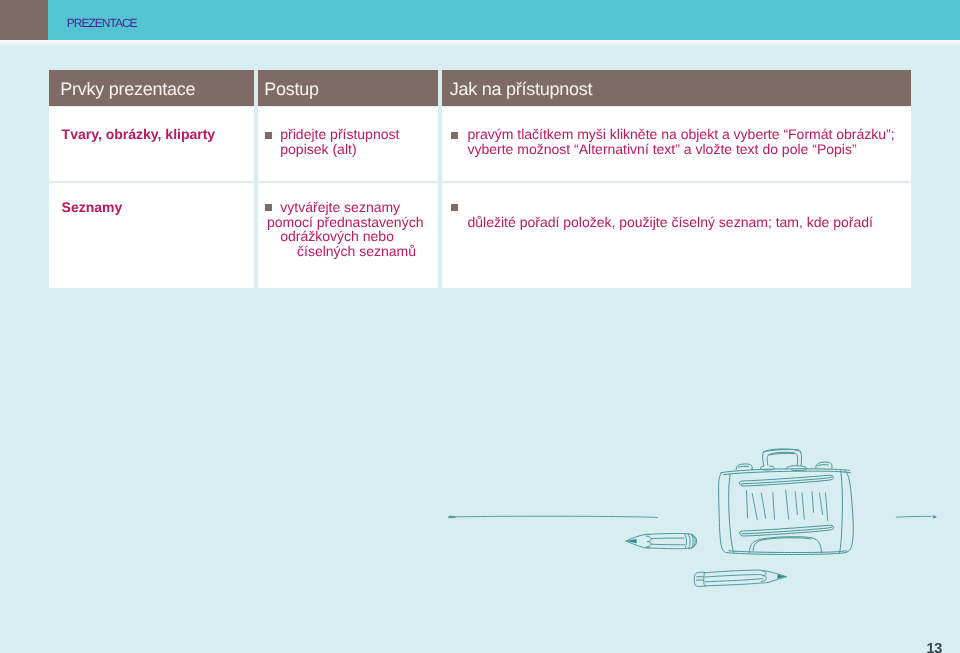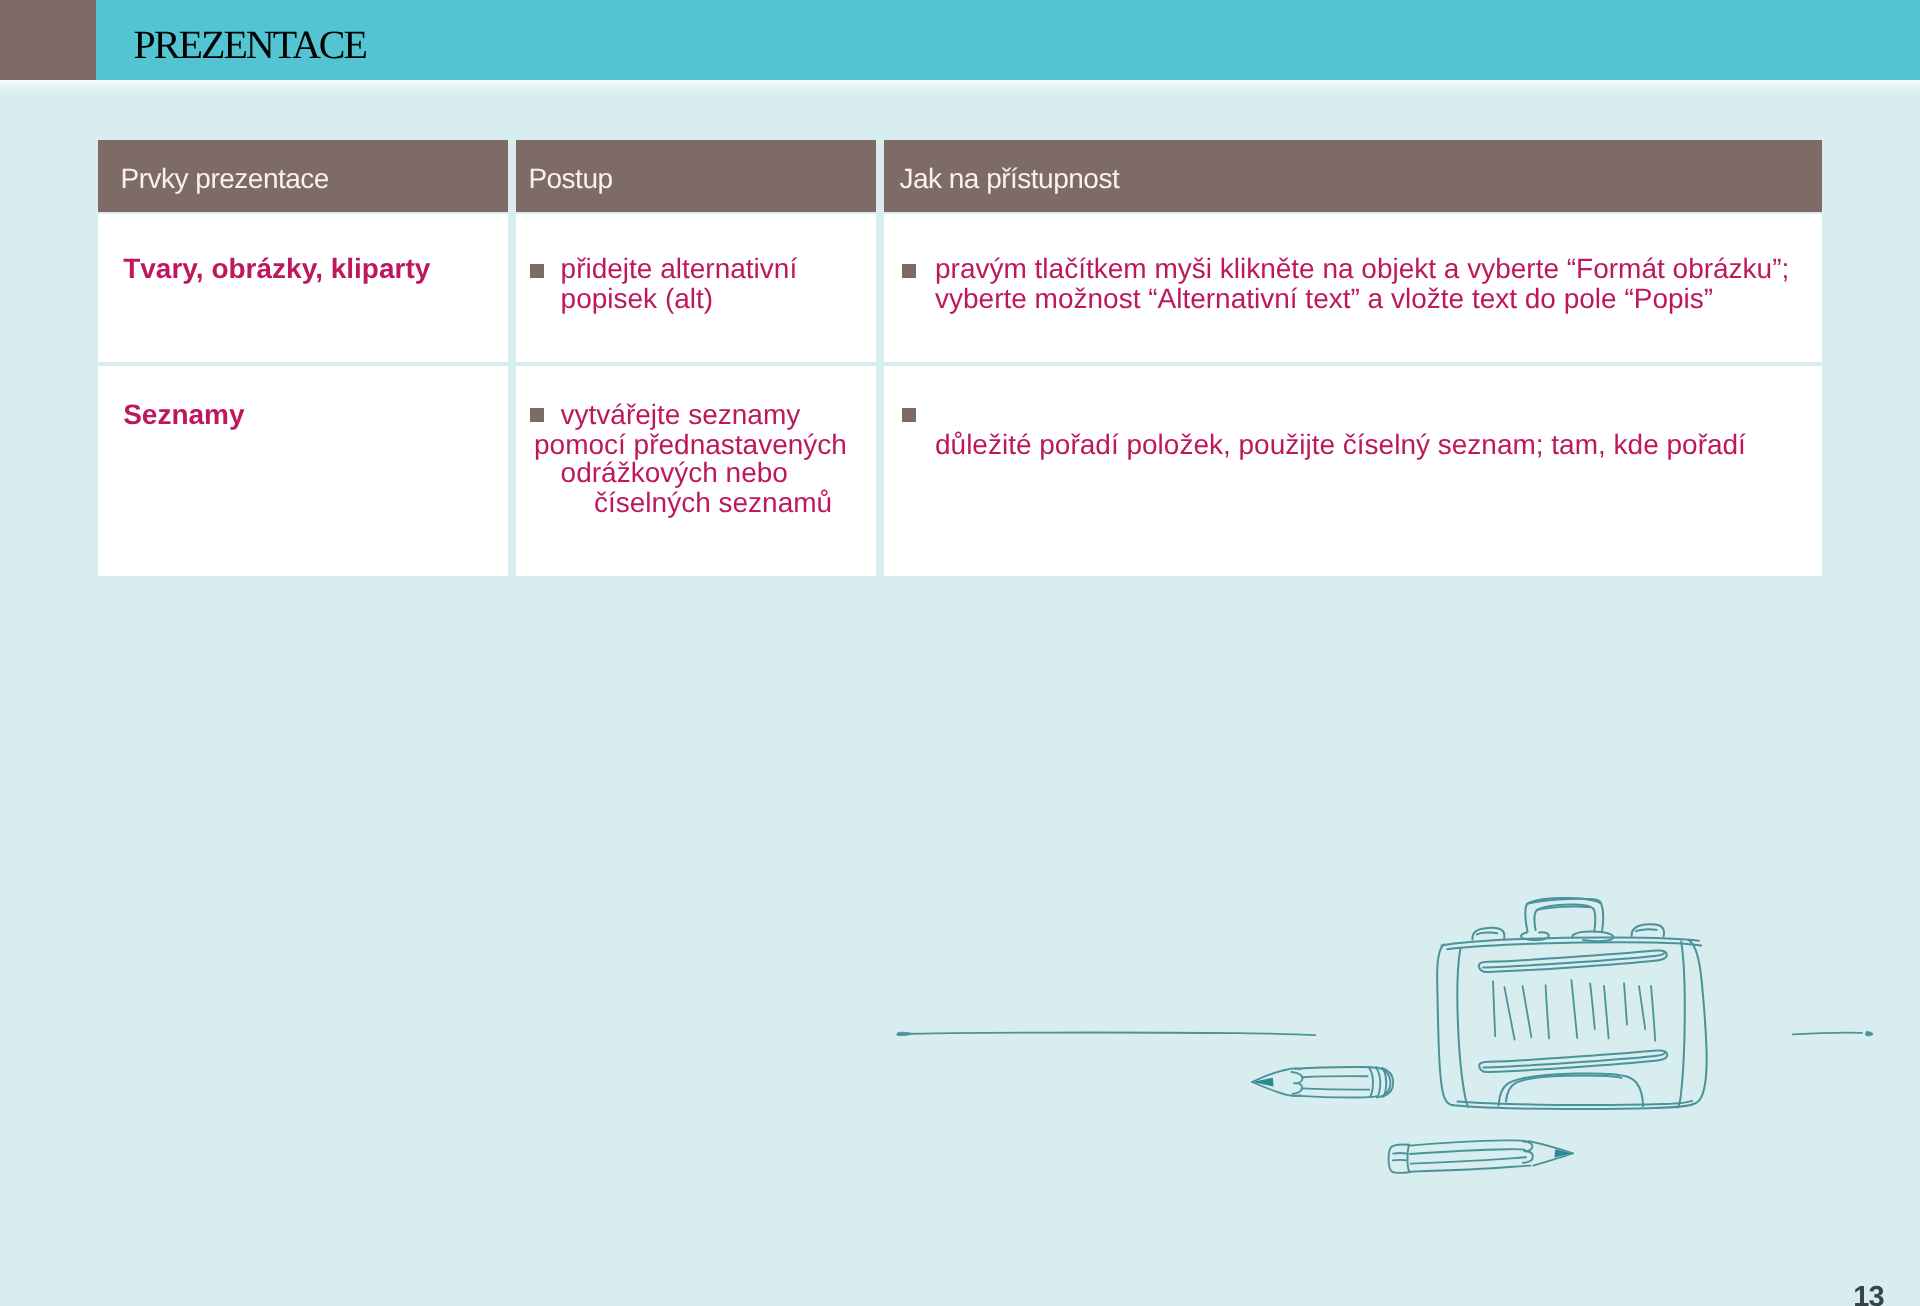--- a/index.html
+++ b/index.html
@@ -9,29 +9,29 @@
     overflow:hidden;position:relative;
     -webkit-font-smoothing:antialiased;
     text-rendering:geometricPrecision;
   }
   #slide{position:absolute;inset:0;width:960px;height:653px;background:#d7edef;}
 
   
   .banner{position:absolute;left:0;top:0;width:960px;height:40px;background:#53c4d2;}
   .banner-corner{position:absolute;left:0;top:0;width:48px;height:40px;background:#7e6b65;}
   .banner-title{position:absolute;transform:translateZ(0);left:66.8px;top:14.5px;height:16px;line-height:16px;
-    font-size:20px;letter-spacing:-1px;color:#000000;white-space:nowrap;font-family:Liberation Serif, serif;}
+    font-size:12px;letter-spacing:-1px;color:#4c1d95;white-space:nowrap;}
   .banner-shadow{position:absolute;left:0;top:40px;width:960px;height:7px;
     background:linear-gradient(to bottom, rgba(255,255,255,.85), rgba(255,255,255,0));}
 
   
   .tbl{position:absolute;left:49px;top:70px;width:862px;height:217.5px;}
   .hdr{position:absolute;top:0;height:36px;background:#7e6b65;}
   .hdr-lbl{position:absolute;transform:translateZ(0);top:11px;height:16px;line-height:16px;color:#f7f2ef;
-    font-size:14px;letter-spacing:-0.25px;white-space:nowrap;}
+    font-size:18px;letter-spacing:-0.25px;white-space:nowrap;}
   .cell{position:absolute;background:#ffffff;}
   .hline{position:absolute;background:#dcecee;height:2px;}
   .celltext{position:absolute;transform:translateZ(0);font-size:14px;color:#be185d;line-height:14.2px;white-space:nowrap;}
   .celltext.bold{font-weight:700;}
   .bullet{position:absolute;width:7.3px;height:7.4px;background:#7e6b65;}
 
   
   #sketch{position:absolute;left:0;top:0;width:960px;height:653px;pointer-events:none;}
   .pageno{position:absolute;transform:translateZ(0);left:926.6px;top:640.6px;font-size:14.5px;line-height:16px;color:#36454c;font-weight:700;letter-spacing:-0.4px;}
 </style>
@@ -59,21 +59,21 @@
     <div class="cell" style="left:209.4px;top:36.5px;width:179.9px;height:181px"></div>
     <div class="cell" style="left:393.3px;top:36.5px;width:468.7px;height:181px"></div>
 
     <div class="hline" style="left:0px;top:111px;width:205.4px"></div>
     <div class="hline" style="left:209.4px;top:111px;width:179.9px"></div>
     <div class="hline" style="left:393.3px;top:111px;width:468.7px"></div>
 
     <div class="celltext bold" style="left:12.6px;top:57.3px;width:186px">Tvary, obrázky, kliparty</div>
 
     <div class="bullet" style="left:215.8px;top:61.8px"></div>
-    <div class="celltext" style="left:231.3px;top:57.3px;width:156px">přidejte alternativní</div>
+    <div class="celltext" style="left:231.3px;top:57.3px;width:156px">přidejte přístupnost</div>
     <div class="celltext" style="left:231.3px;top:71.8px;width:156px">popisek (alt)</div>
 
     <div class="bullet" style="left:402.2px;top:61.8px"></div>
     <div class="celltext" style="left:418.5px;top:57.3px;width:450px">pravým tlačítkem myši klikněte na objekt a vyberte “Formát obrázku”;</div>
     <div class="celltext bold" style="left:12.6px;top:130.0px;width:186px">Seznamy</div>
 
     <div class="celltext" style="left:418.5px;top:71.8px;width:450px">vyberte možnost “Alternativní text” a vložte text do pole “Popis”</div>
 
     <div class="bullet" style="left:215.8px;top:133.6px"></div>
     <div class="celltext" style="left:231.3px;top:130.0px;width:160px">vytvářejte seznamy</div>

